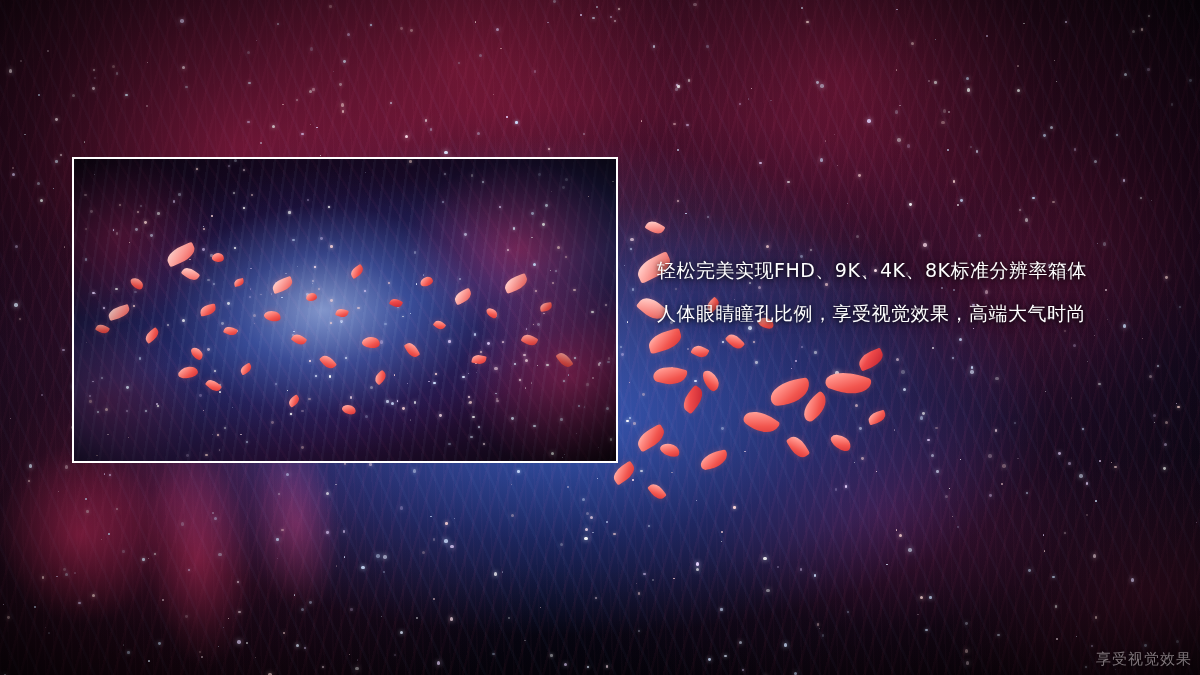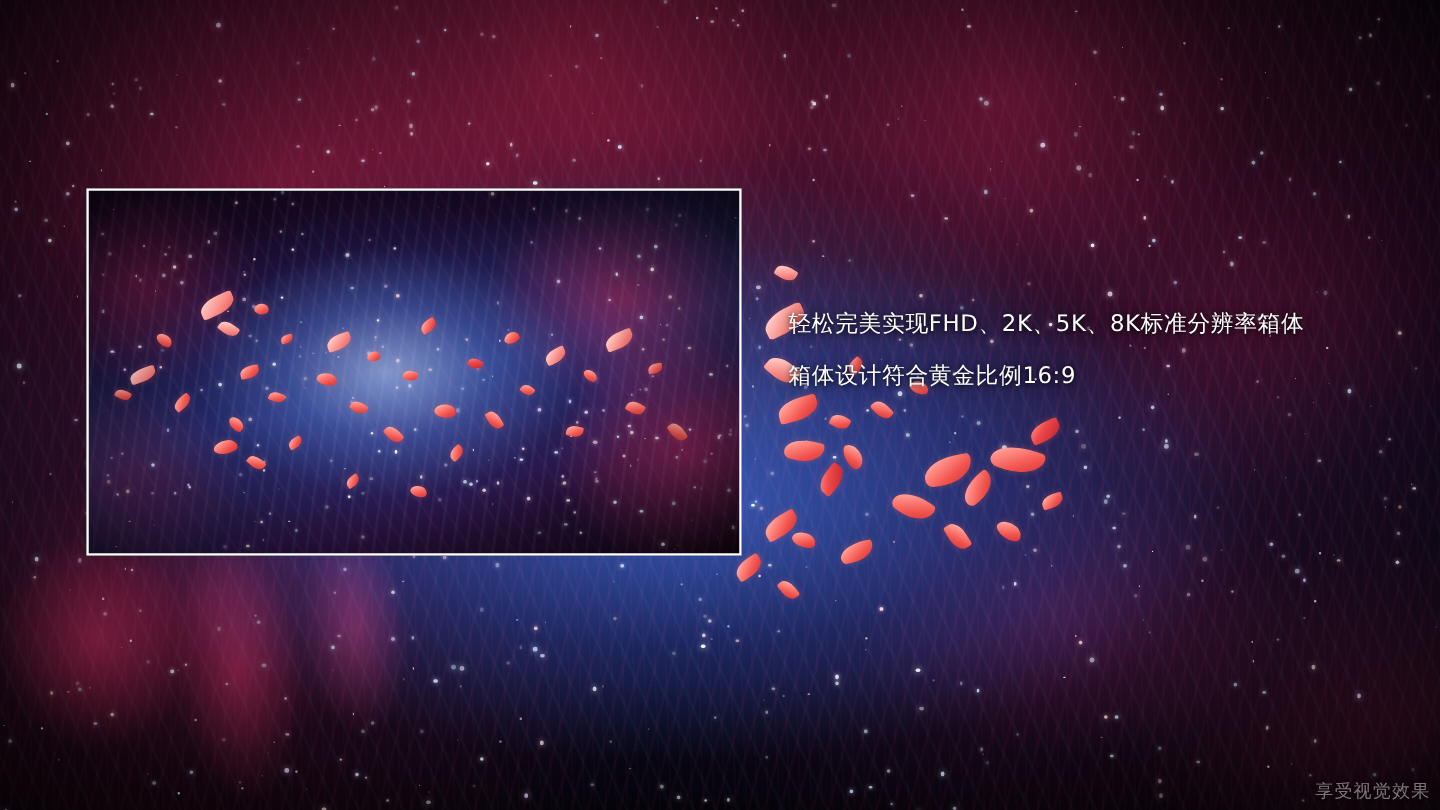--- a/index.html
+++ b/index.html
@@ -1110,19 +1110,19 @@
       <i class="petal" style="left:868px;top:412px;width:18px;height:11px;transform:rotate(-18deg);opacity:1"></i>
       <i class="petal pale" style="left:646px;top:222px;width:18px;height:11px;transform:rotate(30deg);opacity:1"></i>
       <i class="petal" style="left:706px;top:300px;width:14px;height:10px;transform:rotate(-44deg);opacity:1"></i>
       <i class="petal round" style="left:758px;top:318px;width:16px;height:10px;transform:rotate(24deg);opacity:1"></i>
       <i class="petal" style="left:612px;top:466px;width:24px;height:14px;transform:rotate(-34deg);opacity:1"></i>
       <i class="petal" style="left:648px;top:486px;width:18px;height:11px;transform:rotate(52deg);opacity:1"></i>
     </div>
 
 
   <div class="body-copy">
-    <div class="body-line">轻松完美实现FHD、2K、5K、8K标准分辨率箱体</div>
-    <div class="body-line">箱体设计符合黄金比例16:9</div>
+    <div class="body-line">轻松完美实现FHD、9K、4K、8K标准分辨率箱体</div>
+    <div class="body-line">人体眼睛瞳孔比例，享受视觉效果，高端大气时尚</div>
   </div>
 
   <div class="watermark">享受视觉效果</div>
 
 </div>
 
 </body></html>

